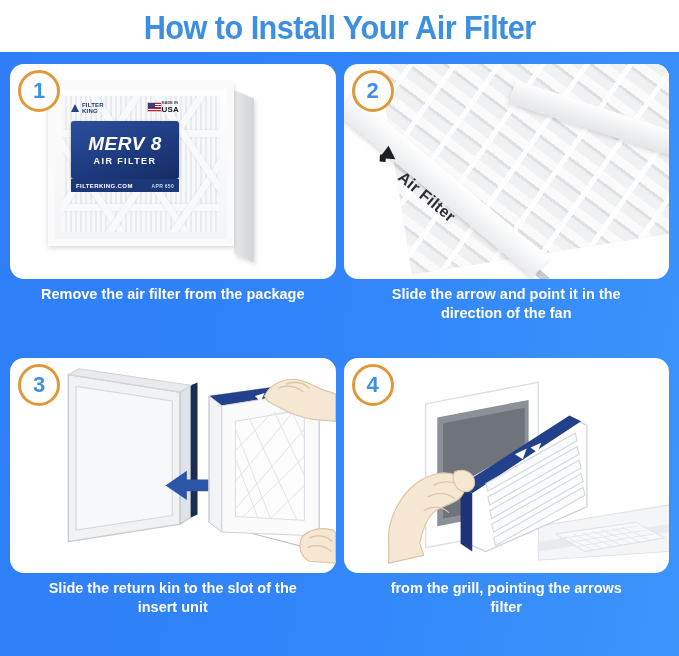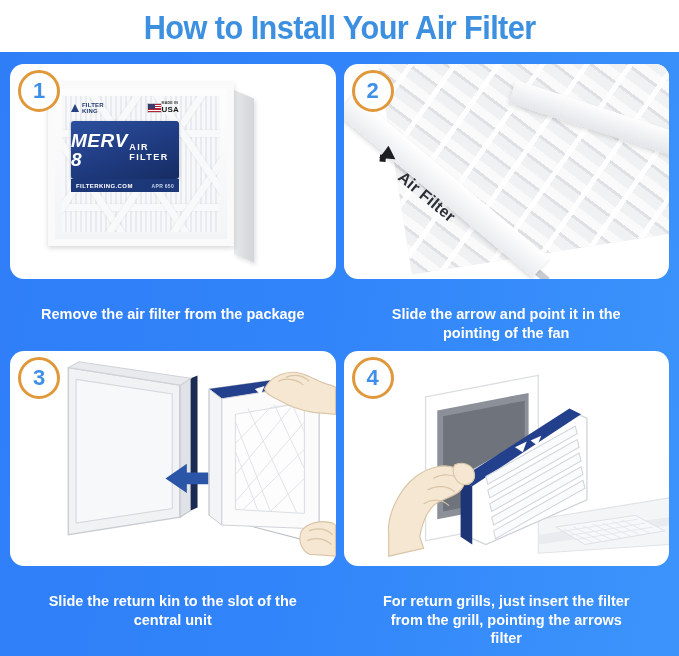--- a/index.html
+++ b/index.html
@@ -97,21 +97,21 @@
   }
   .badge-num {
     font-family: "Liberation Sans", sans-serif;
     font-weight: bold;
     font-size: 22px;
     color: #3f8fe8;
     line-height: 1;
   }
 
   .caption {
-    margin-top: 26px;
+    margin-top: 6px;
     text-align: center;
     color: #ffffff;
     font-family: "Liberation Sans", sans-serif;
     font-weight: bold;
     font-size: 14.5px;
     line-height: 1.28;
     padding: 0 10px;
     text-shadow: 0 0 1px rgba(0,0,0,.05);
   }
 
@@ -170,21 +170,21 @@
     position: absolute;
     left: 16px;
     top: 32px;
     width: 108px;
     height: 58px;
     background: linear-gradient(160deg, #2c4f9e 0%, #1f3b80 55%, #162c63 100%);
     border-radius: 3px;
     z-index: 6;
     box-shadow: 0 1px 3px rgba(0,0,0,.3);
     display: flex;
-    flex-direction: row;
+    flex-direction: column;
     align-items: center;
     justify-content: center;
   }
   .merv-title {
     color: #ffffff;
     font-weight: bold;
     font-size: 19px;
     font-style: italic;
     letter-spacing: 0.5px;
     line-height: 1;
@@ -257,21 +257,21 @@
     line-height: 1;
   }
   .brand-name span {
     font-size: 6px;
     font-weight: bold;
     color: #20386f;
     letter-spacing: .2px;
   }
   .usa-badge {
     display: flex;
-    align-items: center;
+    align-items: flex-start;
     gap: 0;
   }
   .flag {
     width: 15px; height: 10px;
     background:
       linear-gradient(#b22234 0 14%, #fff 14% 28%, #b22234 28% 42%, #fff 42% 56%, #b22234 56% 70%, #fff 70% 84%, #b22234 84% 100%);
     position: relative;
     border: .5px solid #ccc;
     box-sizing: border-box;
   }
@@ -497,21 +497,21 @@
         </div>
 
         <div class="badge">
           <span class="badge-num">2</span>
         </div>
       </div>
 
       <div class="cap-wrap">
         <div class="caption">
           <div>Slide the arrow and point it in the</div>
-          <div>pointing of the fan</div>
+          <div>direction of the fan</div>
         </div>
       </div>
     </div>
 
     <div class="step">
       <div class="card">
 
         <div class="p3-stage">
           <svg viewBox="0 0 335 215" width="100%" height="100%">
 
@@ -571,21 +571,21 @@
         </div>
 
         <div class="badge">
           <span class="badge-num">3</span>
         </div>
       </div>
 
       <div class="cap-wrap">
         <div class="caption">
           <div>Slide the return kin to the slot of the</div>
-          <div>central unit</div>
+          <div>insert unit</div>
         </div>
       </div>
     </div>
 
     <div class="step">
       <div class="card">
 
         <div class="p4-stage">
           <svg viewBox="0 0 335 215" width="100%" height="100%">
 
@@ -648,21 +648,20 @@
           </svg>
         </div>
 
         <div class="badge">
           <span class="badge-num">4</span>
         </div>
       </div>
 
       <div class="cap-wrap">
         <div class="caption">
-          <div>For return grills, just insert the filter</div>
           <div>from the grill, pointing the arrows</div>
           <div>filter</div>
         </div>
       </div>
     </div>
 
   </div>
 </div>
 
 </body></html>

